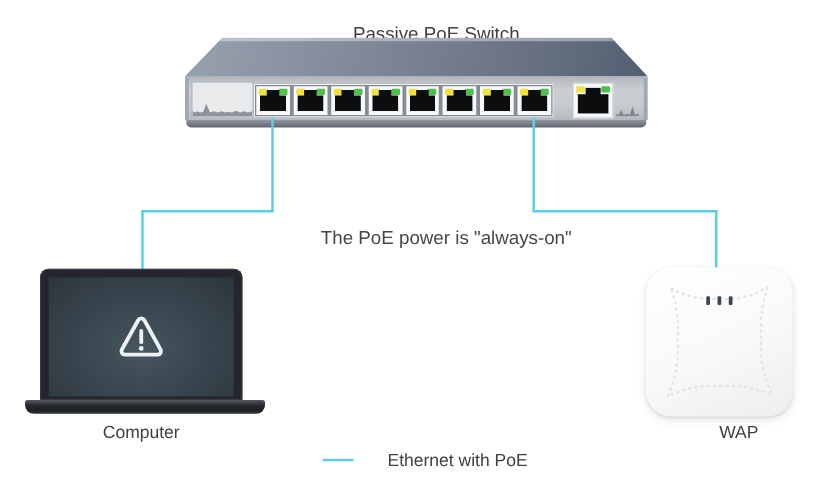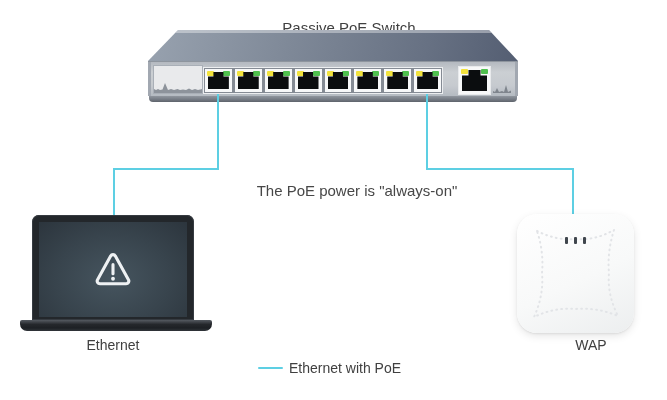--- a/index.html
+++ b/index.html
@@ -101,21 +101,21 @@
   .wap-leds { position:absolute; left:0; right:0; top:23px; display:flex; justify-content:center; gap:6px; }
   .wap-led { width:3px; height:7px; background:#40464d; border-radius:1px; }
 
   .device-label {
     position:absolute; transform:translateX(-50%); font-size:14px; color:var(--text); white-space:nowrap;
   }
   .label-computer { left:113px; top:337px; }
   .label-wap { left:575px; top:337px;margin-left:16px; }
 
   
-  .legend { position:absolute; left:258px; top:360px; display:flex; align-items:center; gap:6px; }
+  .legend { position:absolute; left:258px; top:360px; display:flex; align-items:center; gap:27px; }
   .legend-line { width:25px; height:2.5px; background:var(--cable); border-radius:1px; }
   .legend-text { font-size:14px; color:var(--text); white-space:nowrap; }
 </style>
 </head>
 <body>
 
 <div class="canvas">
 
   <div class="title">Passive PoE Switch</div>
 
@@ -211,21 +211,21 @@
     <svg class="pattern" width="117" height="119" viewBox="0 0 117 119">
       <path d="M20 17 Q40 27 58.5 25 Q77 27 97 16 Q90 38 92 59 Q90 80 101 102 Q79 93 58.5 95 Q38 93 17 103 Q27 81 25 59 Q27 38 20 17 Z" fill="none" stroke="#e2e4e7" stroke-width="2" stroke-dasharray="0.8 4.2" stroke-linecap="round"></path>
     </svg>
     <div class="wap-leds">
         <span class="wap-led"></span>
         <span class="wap-led"></span>
         <span class="wap-led"></span>
       </div>
   </div>
 
-  <div class="device-label label-computer">Ethernet</div>
+  <div class="device-label label-computer">Computer</div>
   <div class="device-label label-wap">WAP</div>
 
   <div class="legend">
     <span class="legend-line"></span>
     <span class="legend-text">Ethernet with PoE</span>
   </div>
 
 </div>
 
 </body></html>

